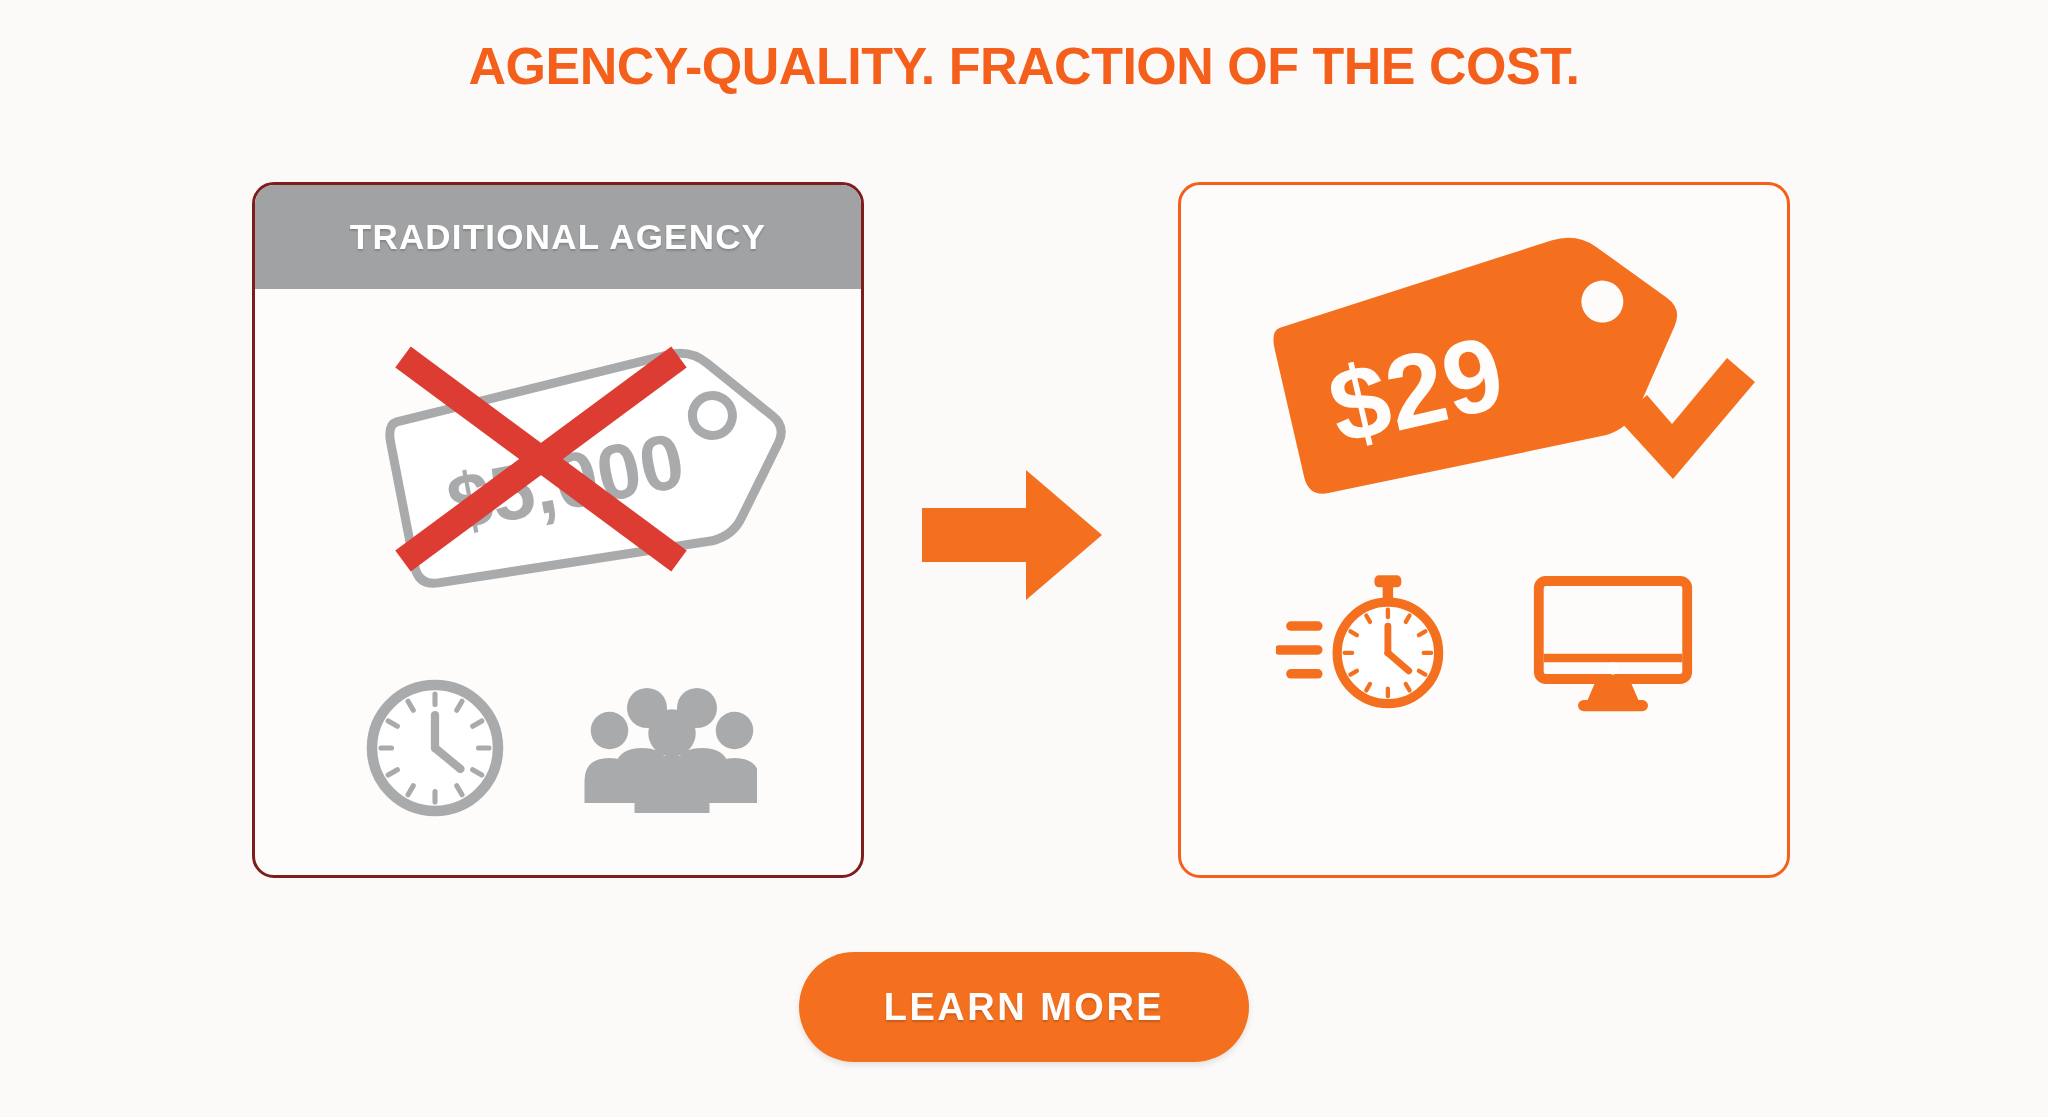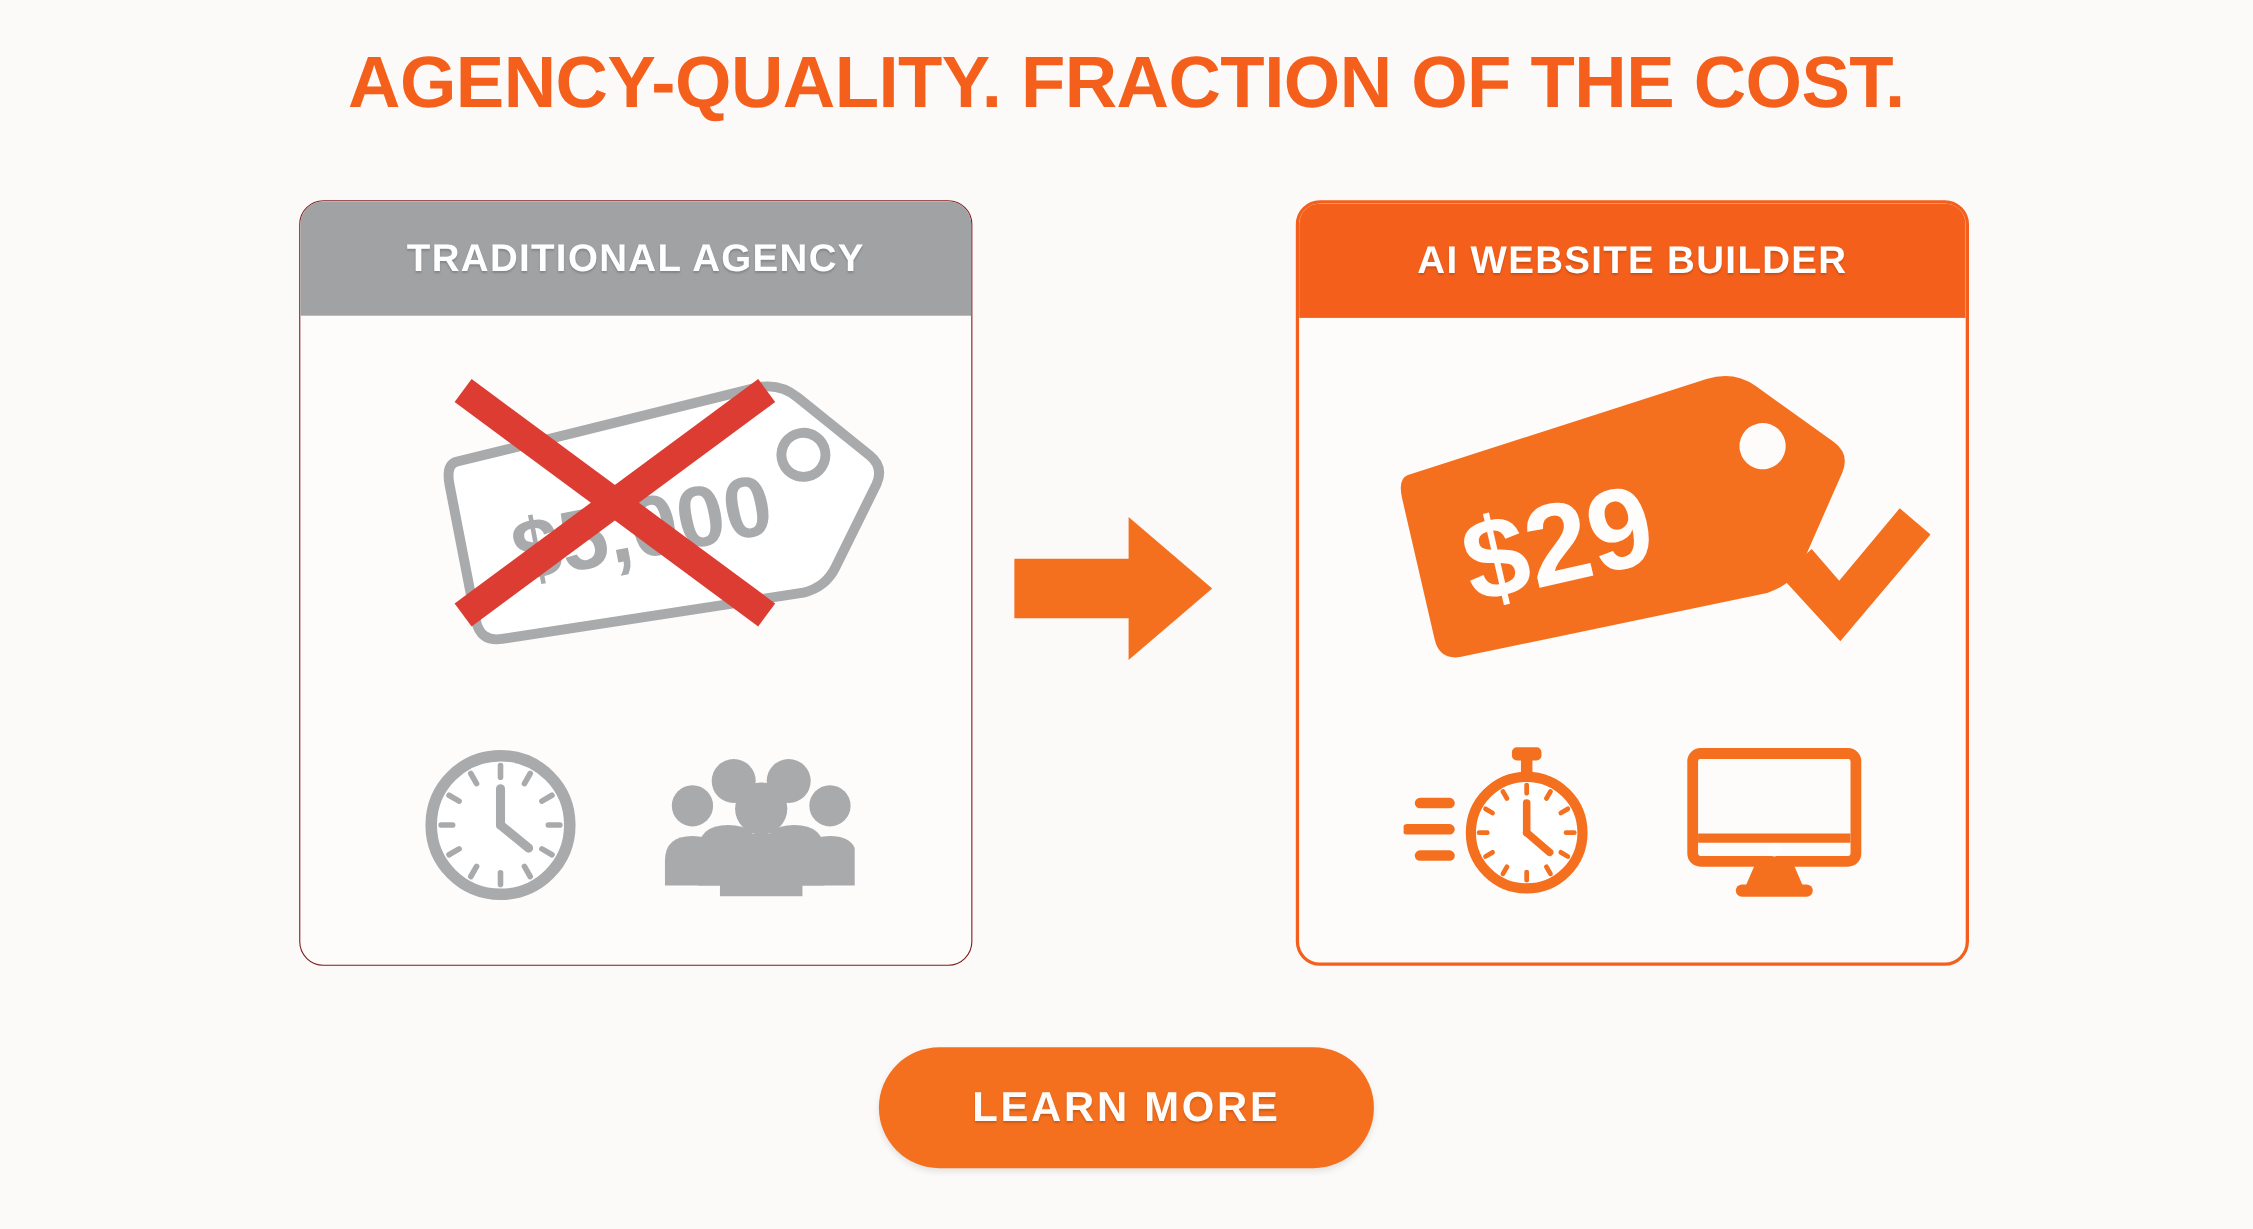--- a/index.html
+++ b/index.html
@@ -15,39 +15,39 @@
     position: relative;
   }
 
   
   #headline {
     position: absolute;
     top: 36px;
     left: 0;
     width: 100%;
     text-align: center;
-    font-size: 66px;
+    font-size: 52px;
     font-weight: bold;
     letter-spacing: -0.5px;
     color: #f4601c;
     white-space: nowrap;
   }
 
   
   .card {
     position: absolute;
     top: 182px;
     width: 612px;
     height: 696px;
     border-radius: 22px;
     box-sizing: border-box;
     background: #fdfcfb;
     overflow: hidden;
   }
-  #card-left  { left: 272px;  border: 1px solid #7f1d1d; }
+  #card-left  { left: 252px;  border: 3px solid #7f1d1d; }
   #card-right { left: 1178px; border: 3px solid #f4601c; }
 
   .card-header {
     height: 104px;
     display: flex;
     align-items: center;
     justify-content: center;
     color: #ffffff;
     font-size: 35px;
     font-weight: bold;
@@ -189,23 +189,20 @@
     </div>
   </div>
 </div>
 
 <svg id="arrow" viewBox="0 0 180 130">
   <path d="M0 38 L104 38 L104 0 L180 65 L104 130 L104 92 L0 92 Z" fill="#f4701f"></path>
 </svg>
 
 <div class="card" id="card-right">
 
-  <div class="card-header">
-    <span>AI WEBSITE BUILDER</span>
-  </div>
 
   <div class="card-body">
 
     <div class="tag-zone">
       <svg viewBox="0 0 612 300" width="612" height="300">
         <g transform="rotate(-13 300 150)">
           <path d="M108 88 L392 64 Q418 62 434 80 L492 146 Q504 160 493 175 L440 246 Q426 264 402 266 L118 260 Q98 259 98 239 L98 108 Q98 89 108 88 Z" fill="#f4701f"></path>
           <circle cx="428" cy="135" r="21" fill="#fdfcfb"></circle>
           <text x="140" y="215" font-family="'Liberation Sans', sans-serif" font-size="104" font-weight="bold" fill="#fffdfb">$29</text>
         </g>

